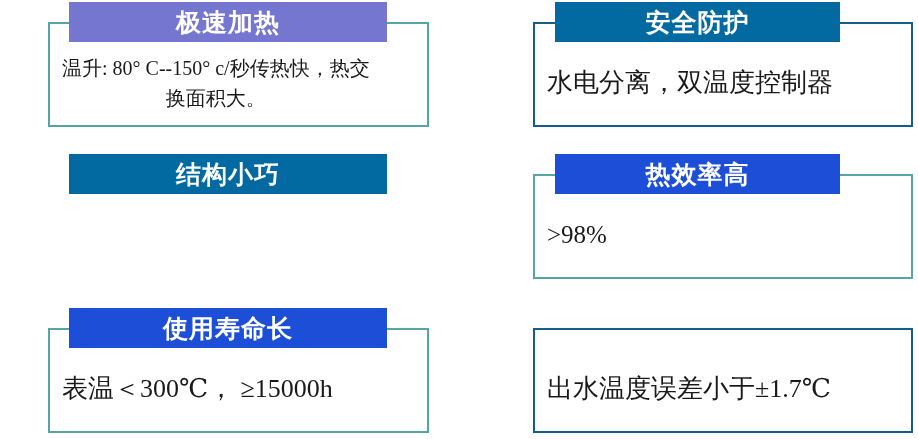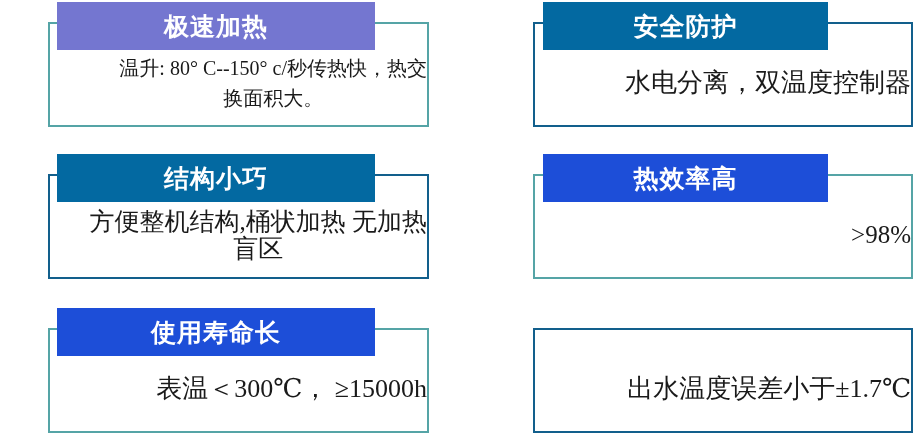--- a/index.html
+++ b/index.html
@@ -22,44 +22,45 @@
   .c6 { left: 487px; top: 308px; width: 426px; }
 
   .card-box {
     position: absolute;
     left: 0; right: 0;
     top: 20px; bottom: 0;
     background: #ffffff;
     border: 2px solid;
     display: flex;
     flex-direction: column;
-    align-items: flex-end;
+    align-items: flex-start;
     justify-content: center;
     padding: 20px 0 4px 12px;
     text-align: center;
     color: #1a1a1a;
     z-index: 1;
     margin-left: 46px;
   }
   .border-teal { border-color: #55a4a6; }
   .border-blue { border-color: #125f8c; }
 
   .card-header {
     position: absolute;
     top: 0;
-    height: 48px;
+    height: 40px;
     z-index: 2;
     display: flex;
     align-items: center;
     justify-content: center;
     font-family: "Liberation Sans", "DejaVu Sans", sans-serif;
     font-weight: 700;
     font-size: 25px;
     color: #ffffff;
     letter-spacing: 1px;
+    margin-left: 12px;
   }
   .hdr-left  { left: 55px; width: 318px; }  
   .hdr-right { left: 56px; width: 285px; }  
   .hdr-purple { background: #7476d0; }
   .hdr-blue   { background: #0369a1; }
   .hdr-teal   { background: #1d4ed8; }
 
   .line { white-space: nowrap; }
   .c1 .card-body { font-size: 20px; line-height: 30px; }
   .c2 .card-body { font-size: 26px; line-height: 30px; }
@@ -91,26 +92,20 @@
       <div class="card-body">
         <div class="line">水电分离，双温度控制器</div>
       </div>
     </div>
     <div class="card-header hdr-right hdr-blue">
       <span>安全防护</span>
     </div>
   </div>
 
   <div class="card c3">
-    <div class="card-box border-blue">
-      <div class="card-body">
-        <div class="line">方便整机结构,桶状加热 无加热</div>
-        <div class="line">盲区</div>
-      </div>
-    </div>
     <div class="card-header hdr-left hdr-blue">
       <span>结构小巧</span>
     </div>
   </div>
 
   <div class="card c4">
     <div class="card-box border-teal">
       <div class="card-body">
         <div class="line sans-line">&gt;98%</div>
       </div>

